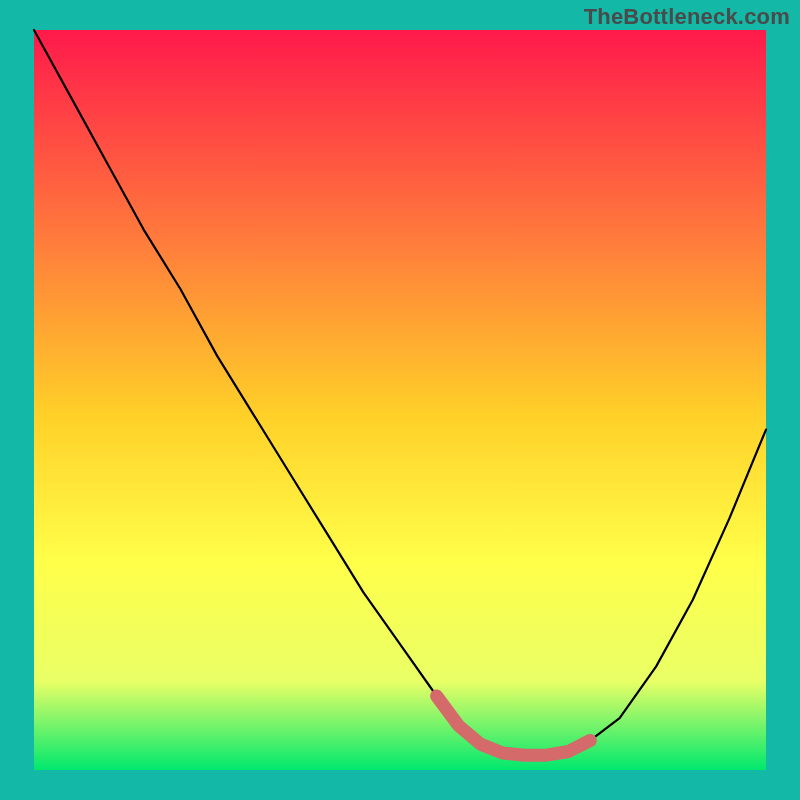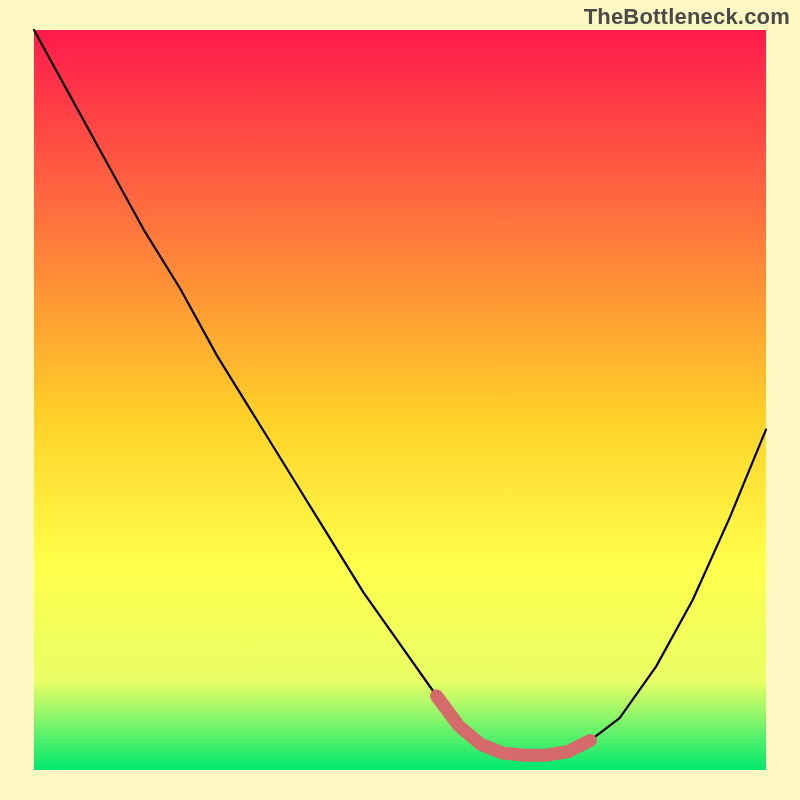--- a/index.html
+++ b/index.html
@@ -8,21 +8,21 @@
     width: 800px;
     height: 800px;
     overflow: hidden;
     background: #000;
     font-family: Arial, Helvetica, sans-serif;
   }
   .frame {
     position: relative;
     width: 800px;
     height: 800px;
-    background: #fef9c3;
+    background: #14b8a6;
   }
   .watermark {
     position: absolute;
     top: 4px;
     right: 10px;
     color: #4a4a4a;
     font-size: 22px;
     font-weight: 600;
     letter-spacing: 0.2px;
     user-select: none;

